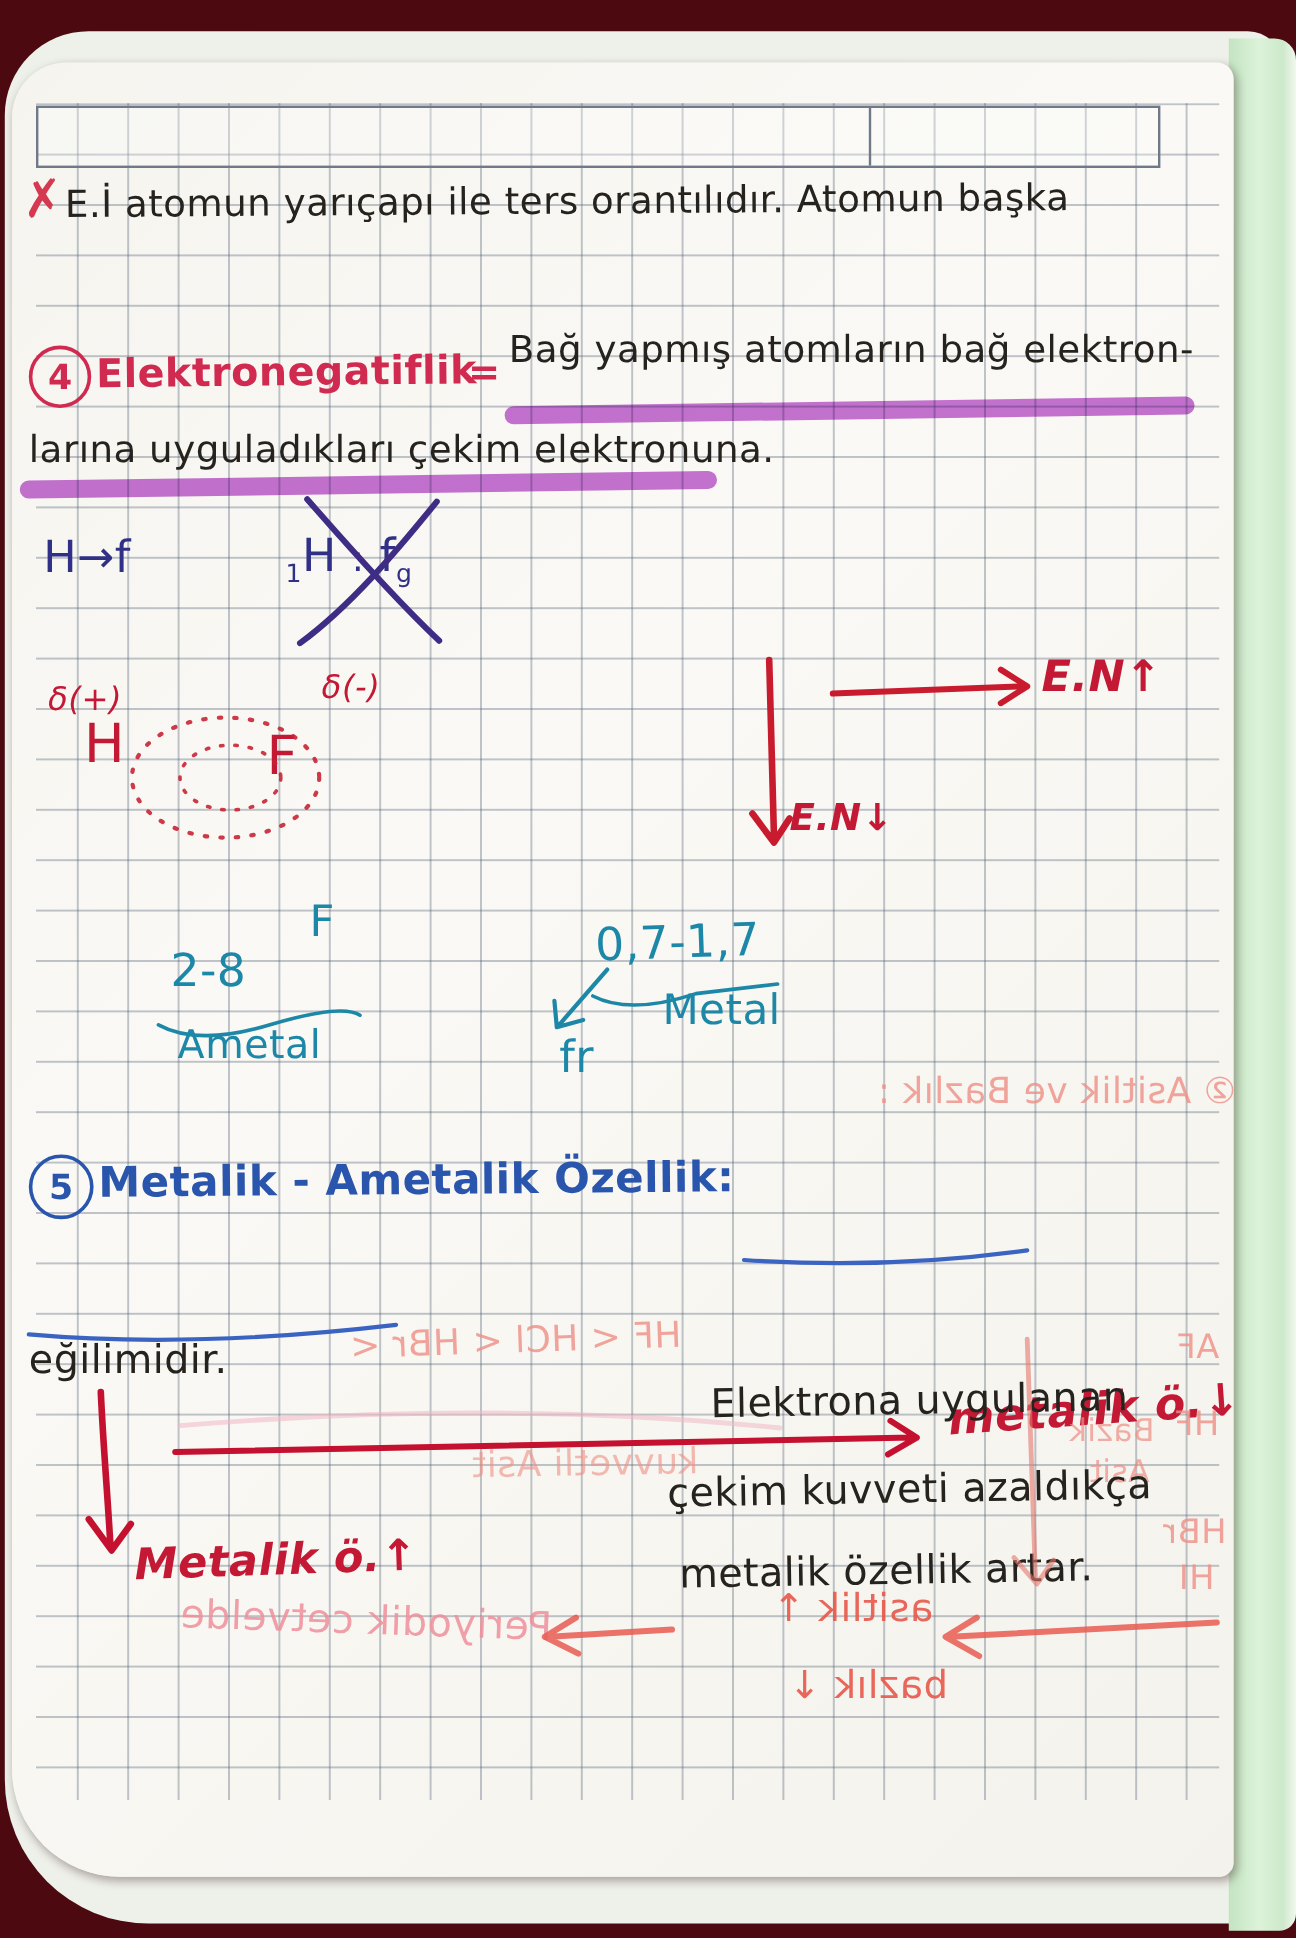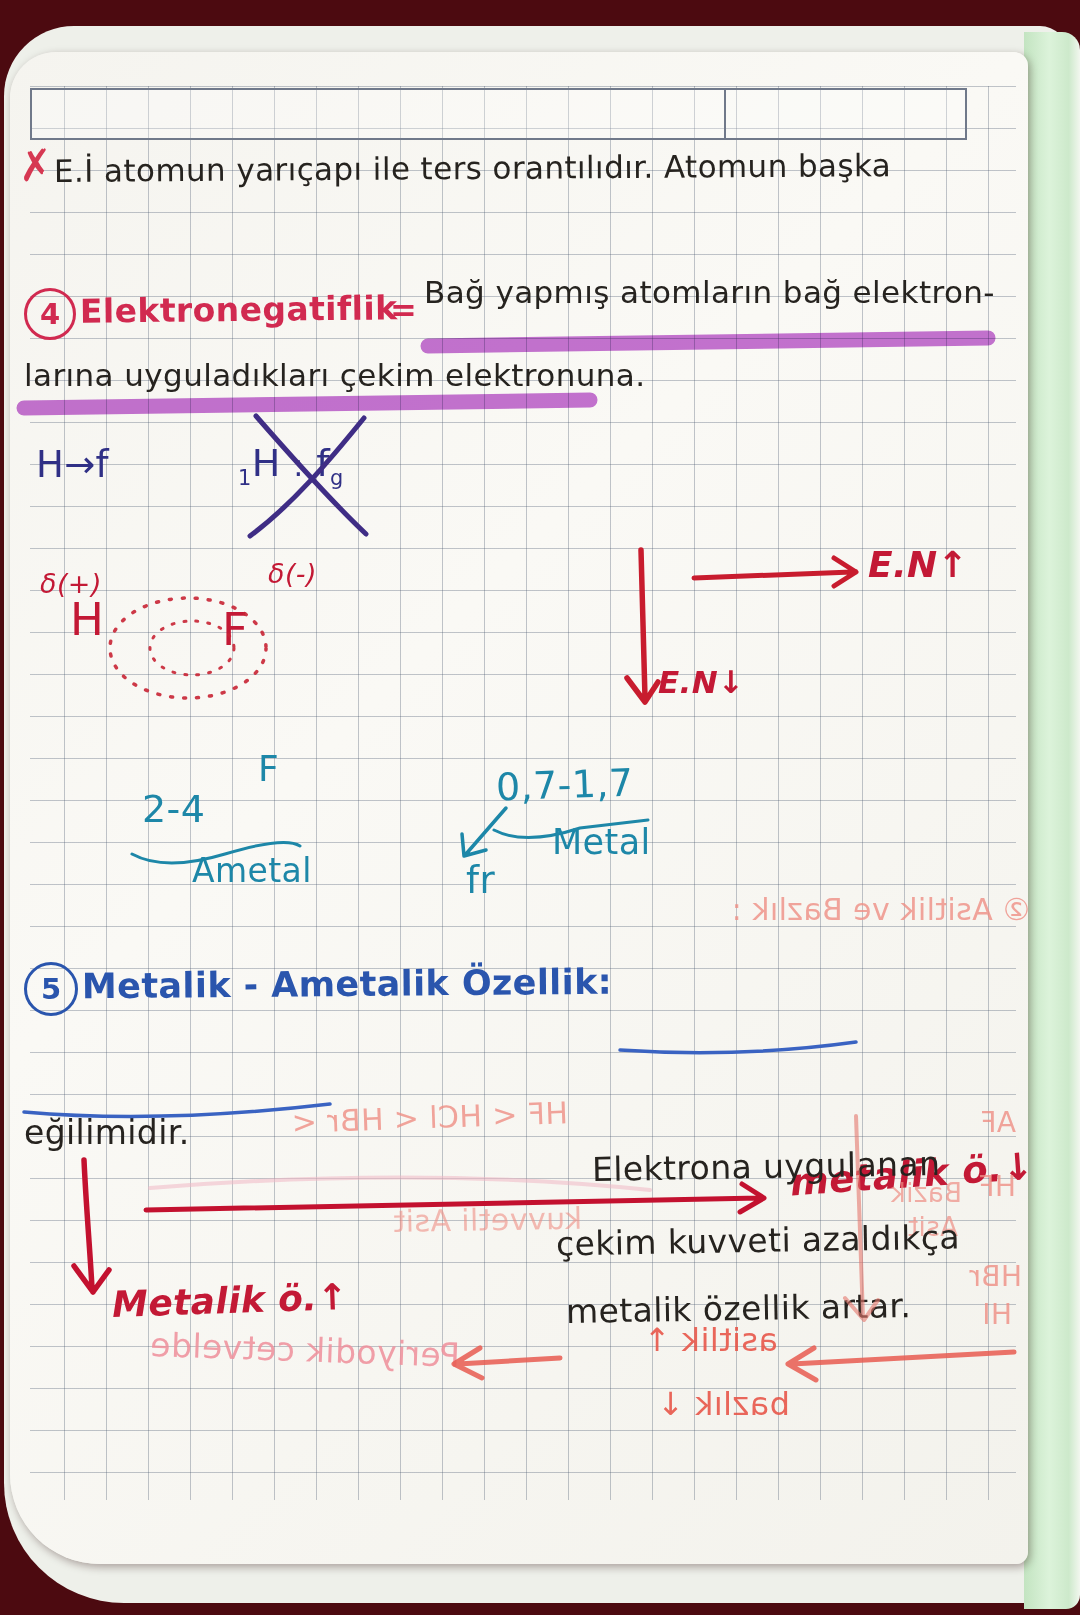--- a/index.html
+++ b/index.html
@@ -66,22 +66,22 @@
   </div>
 
   <div class="t dred hand" style="left:40px;top:570px;font-size:27px;">δ(+)</div>
   <div class="t dred" style="left:70px;top:596px;font-size:45px;">H</div>
   <div class="t dred" style="left:222px;top:606px;font-size:45px;">F</div>
   <div class="t dred hand" style="left:268px;top:560px;font-size:27px;">δ(-)</div>
   <div class="t dred hand" style="left:868px;top:546px;font-size:36px;font-weight:bold;">E.N↑</div>
   <div class="t dred hand" style="left:658px;top:666px;font-size:31px;font-weight:bold;">E.N↓</div>
 
   <div class="t teal" style="left:258px;top:750px;font-size:36px;">F</div>
-  <div class="t teal" style="left:142px;top:790px;font-size:38px;">2-4</div>
-  <div class="t teal" style="left:148px;top:854px;font-size:33px;margin-left:44px;">Ametal</div>
+  <div class="t teal" style="left:142px;top:790px;font-size:38px;">2-8</div>
+  <div class="t teal" style="left:148px;top:854px;font-size:33px;">Ametal</div>
   <div class="t teal" style="left:496px;top:766px;font-size:38px;transform:rotate(-2deg);">0,7-1,7</div>
   <div class="t teal" style="left:552px;top:824px;font-size:35px;">Metal</div>
   <div class="t teal" style="left:466px;top:862px;font-size:37px;">fr</div>
 
   <div class="t mir" style="left:700px;top:894px;width:330px;font-size:30px;opacity:.8;">② Asitlik ve Bazlık :</div>
 
   <div class="circle blue" style="left:24px;top:962px;width:48px;height:48px;border:3px solid #2a55ad;font-size:29px;">5</div>
   <div class="t blue" style="left:82px;top:966px;font-size:35px;font-weight:bold;transform:rotate(-.5deg);">Metalik - Ametalik Özellik:</div>
   <div class="t ink" style="left:24px;top:1116px;font-size:33px;">eğilimidir.</div>
 

